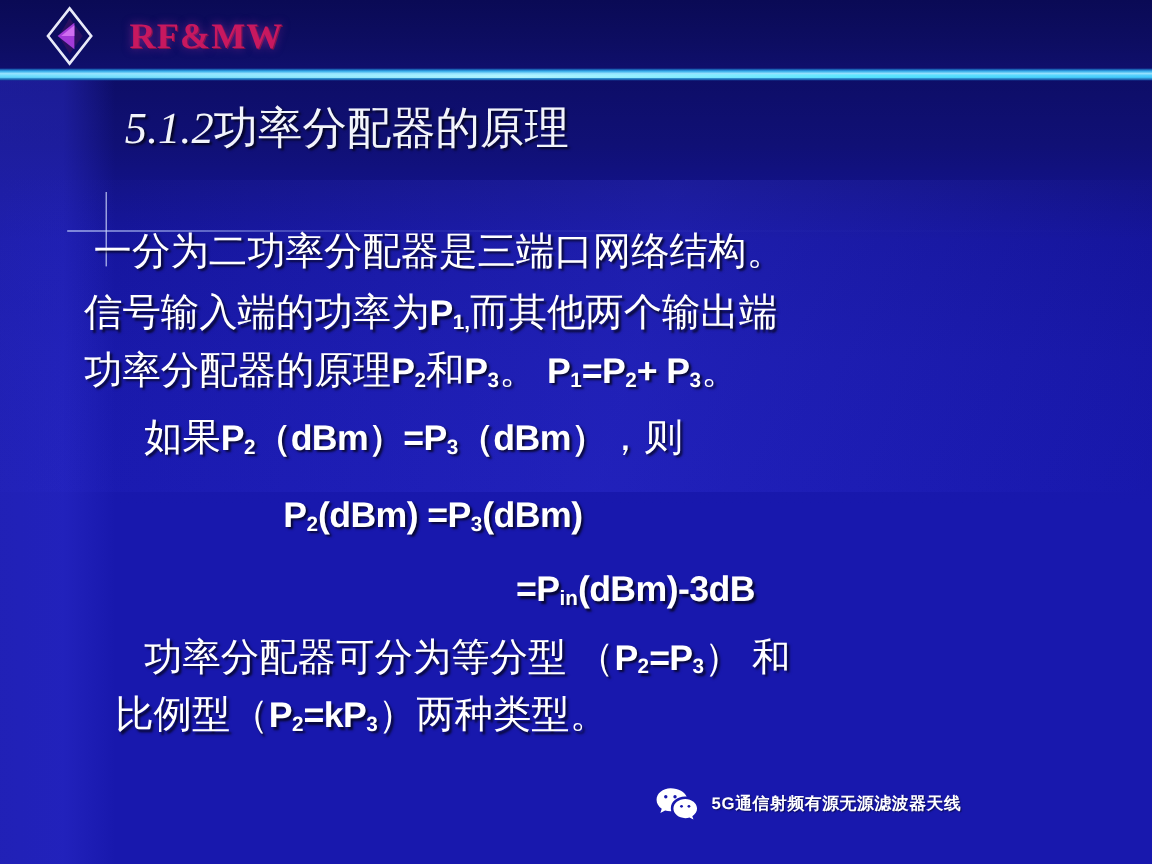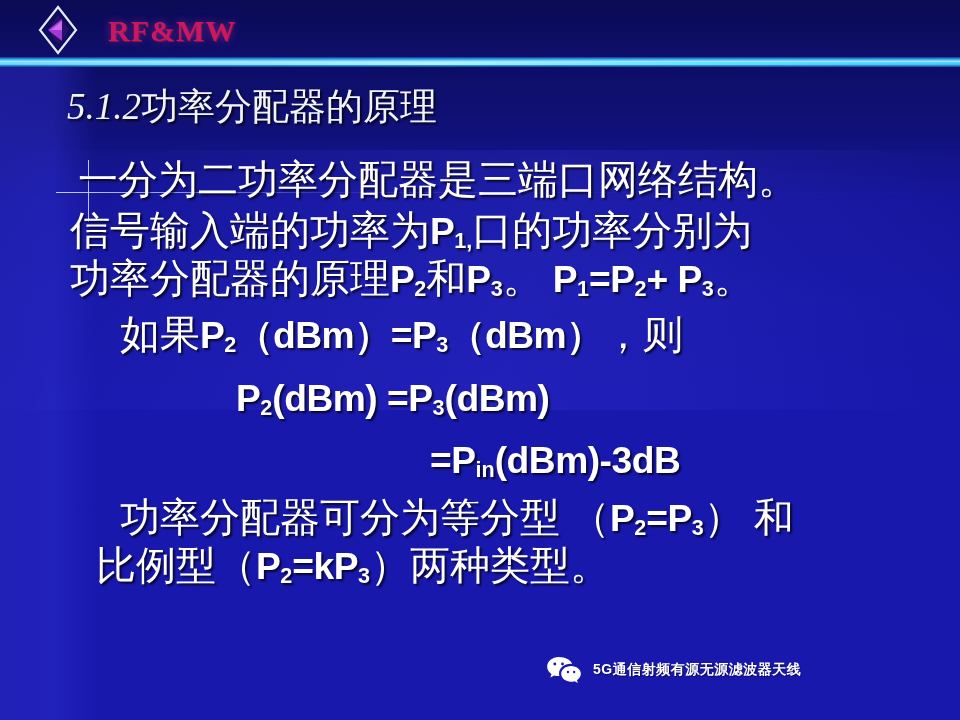--- a/index.html
+++ b/index.html
@@ -112,40 +112,41 @@
       rgba(120,140,235,0.05) 60%,
       rgba(120,140,235,0.0) 100%);
   }
 
   
   .title-line {
     position: absolute;
     left: 0; top: 82px;
     width: 960px;
     text-align: left;
-    padding-left: 67px;
+    padding-left: 104px;
     box-sizing: border-box;
     font-size: 37px;
     color: #f2f4fb;
     white-space: nowrap;
     text-shadow: 2px 2px 2px rgba(0,0,0,0.72);
   }
   .title-line .num {
     font-style: italic;
     font-family: "Liberation Serif", "DejaVu Serif", serif;
   }
 
   .body-line {
     position: absolute;
     width: 960px;
     color: #ffffff;
     white-space: nowrap;
     text-shadow: 2px 2px 2px rgba(0,0,0,0.72);
     font-family: "Liberation Serif", "DejaVu Serif", serif;
-    font-size: 40px;
+    font-size: 32px;
+    margin-top: 36px;
   }
   .ln1 { left: 0; top: 152px; padding-left: 78px; box-sizing: border-box; }
   .ln2 { left: 0; top: 203px; padding-left: 70px; box-sizing: border-box; }
   .ln3 { left: 0; top: 251px; padding-left: 70px; box-sizing: border-box; }
   .ln4 { left: 0; top: 307px; padding-left: 120px; box-sizing: border-box; }
   .ln5 { left: 0; top: 374px; padding-left: 236px; box-sizing: border-box; }
   .ln6 { left: 0; top: 436px; padding-left: 430px; box-sizing: border-box; }
   .ln7 { left: 0; top: 490px; padding-left: 120px; box-sizing: border-box; }
   .ln8 { left: 0; top: 538px; padding-left: 96px; box-sizing: border-box; }
 
@@ -203,21 +204,21 @@
   <div class="header-bar-glow"></div>
 
   <div class="guide-v"></div>
   <div class="guide-h"></div>
 
   <div class="title-line">
     <span class="num">5.1.2</span><span>功率分配器的原理</span>
   </div>
 
   <div class="body-line ln1"><span>一分为二功率分配器是三端口网络结构。</span></div>
-  <div class="body-line ln2"><span>信号输入端的功率为</span><span class="sym">P<sub>1,</sub></span><span>口的功率分别为</span></div>
+  <div class="body-line ln2"><span>信号输入端的功率为</span><span class="sym">P<sub>1,</sub></span><span>而其他两个输出端</span></div>
   <div class="body-line ln3"><span>功率分配器的原理</span><span class="sym">P<sub>2</sub></span><span>和</span><span class="sym">P<sub>3</sub></span><span>。 </span><span class="sym">P<sub>1</sub></span><span class="sym">=P<sub>2</sub></span><span class="sym">+ P<sub>3</sub></span><span>。</span></div>
   <div class="body-line ln4"><span>如果</span><span class="sym">P<sub>2</sub></span><span class="sym">（dBm）</span><span class="sym">=P<sub>3</sub></span><span class="sym">（dBm）</span><span>，则</span></div>
   <div class="body-line ln5"><span class="sym">P<sub>2</sub></span><span class="sym">(dBm) =P<sub>3</sub></span><span class="sym">(dBm)</span></div>
   <div class="body-line ln6"><span class="sym">=P<sub>in</sub></span><span class="sym">(dBm)-3dB</span></div>
   <div class="body-line ln7"><span>功率分配器可分为等分型 （</span><span class="sym">P<sub>2</sub></span><span class="sym">=P<sub>3</sub></span><span>） 和</span></div>
   <div class="body-line ln8"><span>比例型（</span><span class="sym">P<sub>2</sub></span><span class="sym">=kP<sub>3</sub></span><span>）两种类型。</span></div>
 
   <div class="footer">
     <svg class="wechat-icon" viewBox="0 0 40 32">
       <path d="M14.5 2C7.6 2 2 6.6 2 12.3c0 3.2 1.8 6.1 4.6 8l-1.2 3.6 4.2-2.1c1.5.4 3.1.6 4.9.6h.6c-.3-.9-.4-1.8-.4-2.7 0-5.7 5.6-10.3 12.5-10.3.5 0 1 0 1.5.1C27.4 5.3 21.5 2 14.5 2z" fill="#ffffff"></path>

